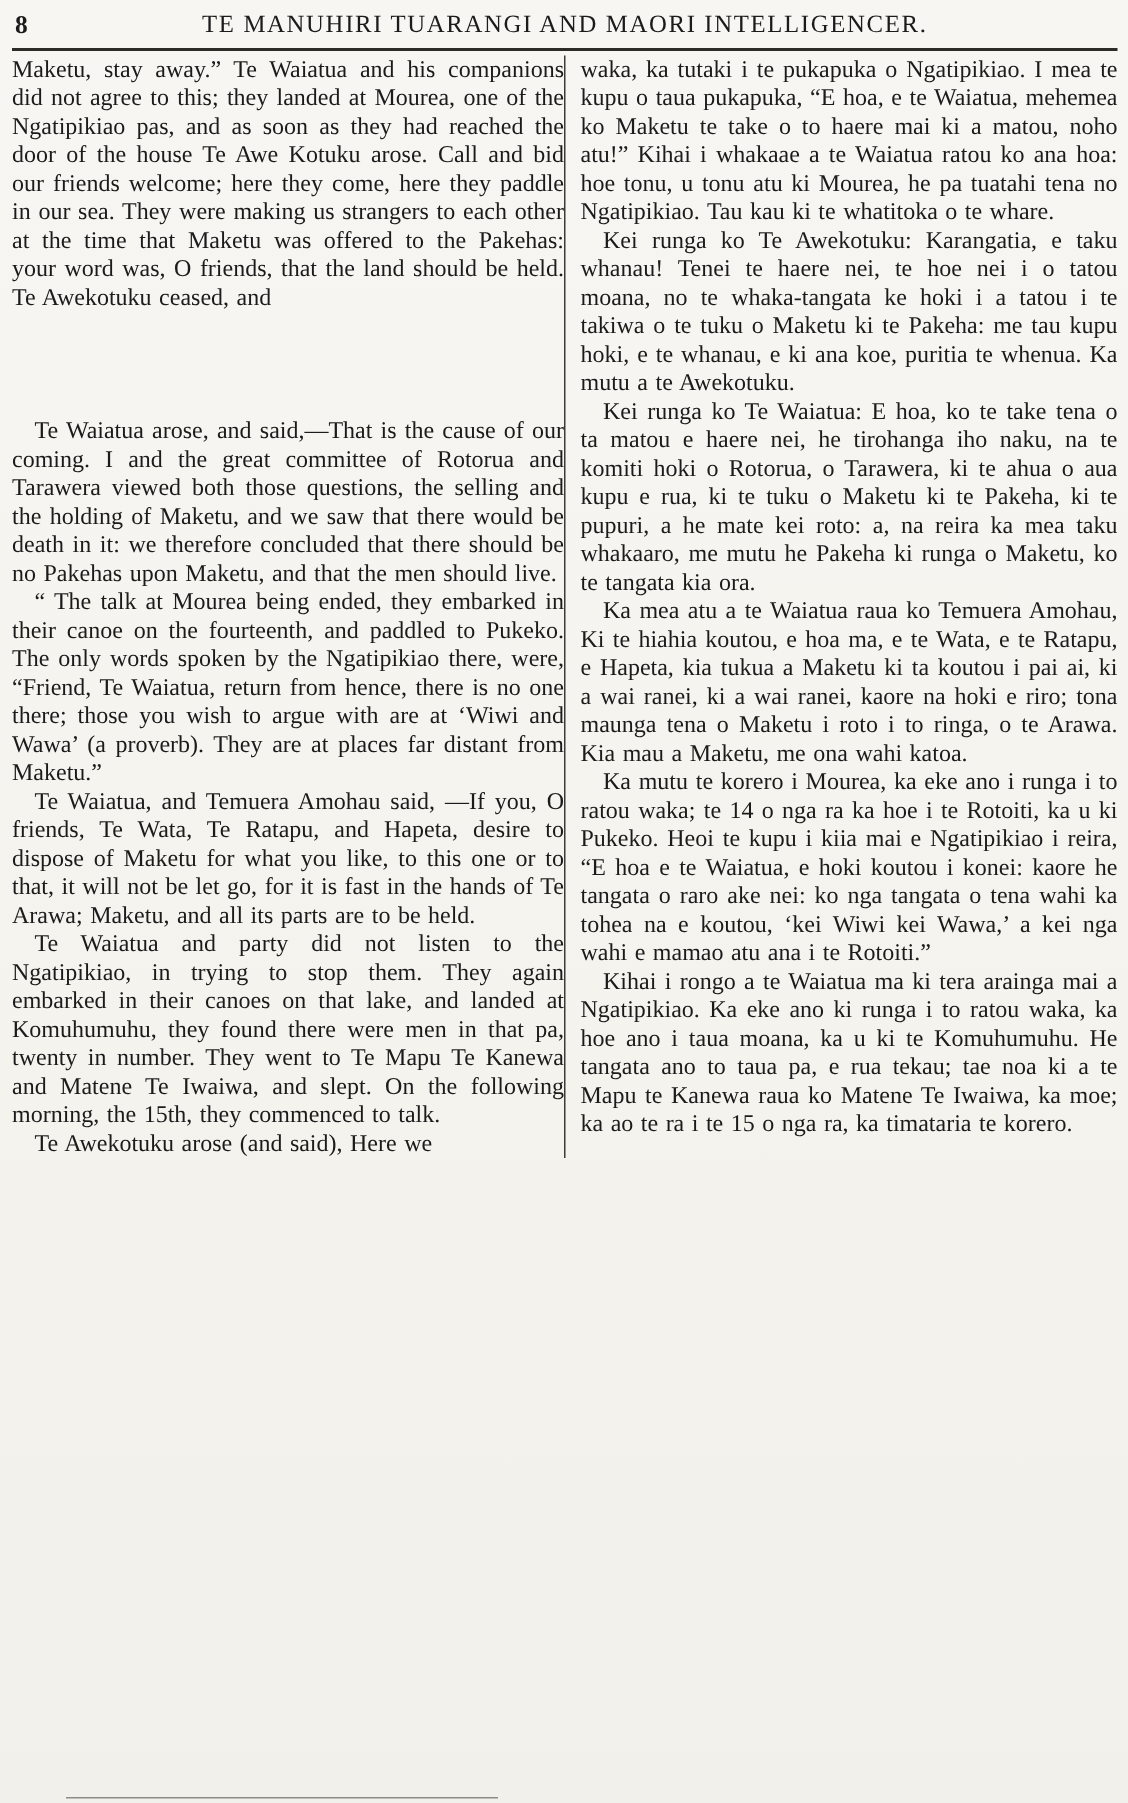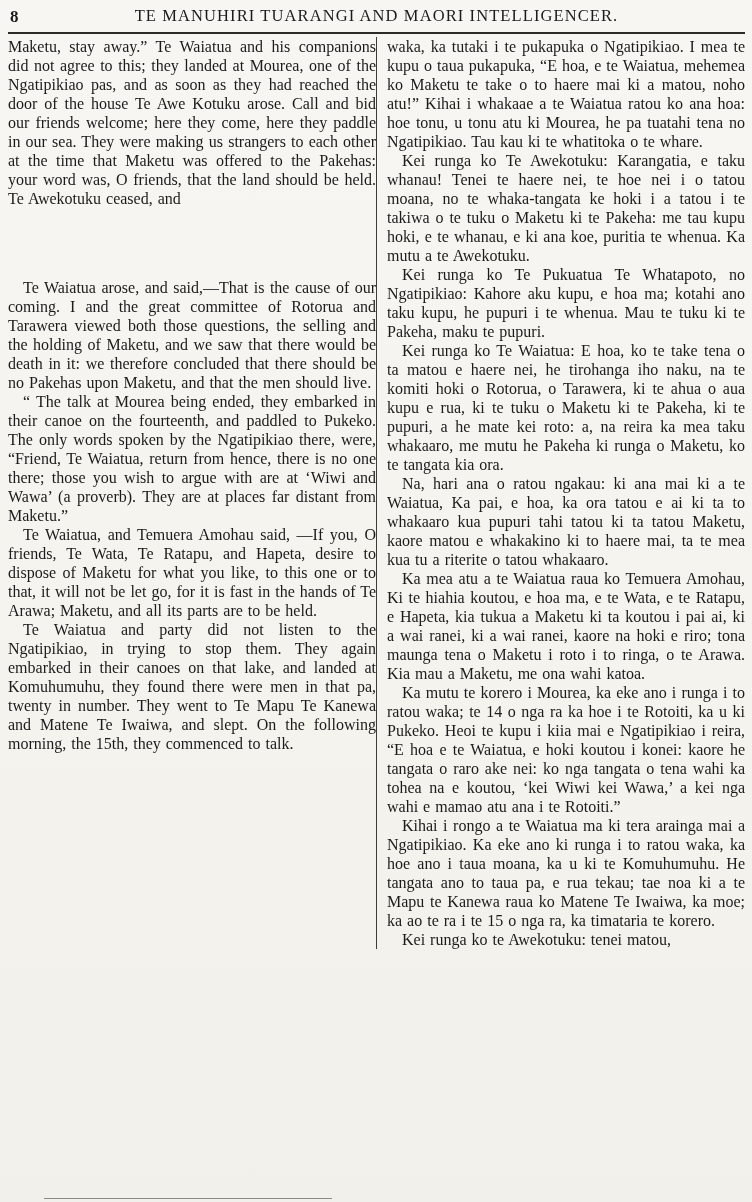--- a/index.html
+++ b/index.html
@@ -77,31 +77,29 @@
   <hr class="head-rule">
 
   <div class="columns">
 
     <div class="col col-left">
       <p class="flush gap-below">Maketu, stay away.” Te Waiatua and his companions did not agree to this; they landed at Mourea, one of the Ngatipikiao pas, and as soon as they had reached the door of the house Te Awe Kotuku arose. Call and bid our friends welcome; here they come, here they paddle in our sea. They were making us strangers to each other at the time that Maketu was offered to the Pakehas: your word was, O friends, that the land should be held. Te Awekotuku ceased, and</p>
       <p>Te Waiatua arose, and said,—That is the cause of our coming. I and the great committee of Rotorua and Tarawera viewed both those questions, the selling and the holding of Maketu, and we saw that there would be death in it: we therefore concluded that there should be no Pakehas upon Maketu, and that the men should live.</p>
       <p>“ The talk at Mourea being ended, they embarked in their canoe on the fourteenth, and paddled to Pukeko. The only words spoken by the Ngatipikiao there, were, “Friend, Te Waiatua, return from hence, there is no one there; those you wish to argue with are at ‘Wiwi and Wawa’ (a proverb). They are at places far distant from Maketu.”</p>
       <p>Te Waiatua, and Temuera Amohau said, —If you, O friends, Te Wata, Te Ratapu, and Hapeta, desire to dispose of Maketu for what you like, to this one or to that, it will not be let go, for it is fast in the hands of Te Arawa; Maketu, and all its parts are to be held.</p>
       <p>Te Waiatua and party did not listen to the Ngatipikiao, in trying to stop them. They again embarked in their canoes on that lake, and landed at Komuhumuhu, they found there were men in that pa, twenty in number. They went to Te Mapu Te Kanewa and Matene Te Iwaiwa, and slept. On the following morning, the 15th, they commenced to talk.</p>
+      <p>Te Awekotuku arose (and said), Here we</p>
     </div>
 
     <div class="col col-right">
       <p class="flush">waka, ka tutaki i te pukapuka o Ngatipikiao. I mea te kupu o taua pukapuka, “E hoa, e te Waiatua, mehemea ko Maketu te take o to haere mai ki a matou, noho atu!” Kihai i whakaae a te Waiatua ratou ko ana hoa: hoe tonu, u tonu atu ki Mourea, he pa tuatahi tena no Ngatipikiao. Tau kau ki te whatitoka o te whare.</p>
       <p>Kei runga ko Te Awekotuku: Karangatia, e taku whanau! Tenei te haere nei, te hoe nei i o tatou moana, no te whaka-tangata ke hoki i a tatou i te takiwa o te tuku o Maketu ki te Pakeha: me tau kupu hoki, e te whanau, e ki ana koe, puritia te whenua. Ka mutu a te Awekotuku.</p>
-      <p>Kei runga ko Te Pukuatua Te Whatapoto, no Ngatipikiao: Kahore aku kupu, e hoa ma; kotahi ano taku kupu, he pupuri i te whenua. Mau te tuku ki te Pakeha, maku te pupuri.</p>
       <p>Kei runga ko Te Waiatua: E hoa, ko te take tena o ta matou e haere nei, he tirohanga iho naku, na te komiti hoki o Rotorua, o Tarawera, ki te ahua o aua kupu e rua, ki te tuku o Maketu ki te Pakeha, ki te pupuri, a he mate kei roto: a, na reira ka mea taku whakaaro, me mutu he Pakeha ki runga o Maketu, ko te tangata kia ora.</p>
-      <p>Na, hari ana o ratou ngakau: ki ana mai ki a te Waiatua, Ka pai, e hoa, ka ora tatou e ai ki ta to whakaaro kua pupuri tahi tatou ki ta tatou Maketu, kaore matou e whakakino ki to haere mai, ta te mea kua tu a riterite o tatou whakaaro.</p>
       <p>Ka mea atu a te Waiatua raua ko Temuera Amohau, Ki te hiahia koutou, e hoa ma, e te Wata, e te Ratapu, e Hapeta, kia tukua a Maketu ki ta koutou i pai ai, ki a wai ranei, ki a wai ranei, kaore na hoki e riro; tona maunga tena o Maketu i roto i to ringa, o te Arawa. Kia mau a Maketu, me ona wahi katoa.</p>
       <p>Ka mutu te korero i Mourea, ka eke ano i runga i to ratou waka; te 14 o nga ra ka hoe i te Rotoiti, ka u ki Pukeko. Heoi te kupu i kiia mai e Ngatipikiao i reira, “E hoa e te Waiatua, e hoki koutou i konei: kaore he tangata o raro ake nei: ko nga tangata o tena wahi ka tohea na e koutou, ‘kei Wiwi kei Wawa,’ a kei nga wahi e mamao atu ana i te Rotoiti.”</p>
       <p>Kihai i rongo a te Waiatua ma ki tera arainga mai a Ngatipikiao. Ka eke ano ki runga i to ratou waka, ka hoe ano i taua moana, ka u ki te Komuhumuhu. He tangata ano to taua pa, e rua tekau; tae noa ki a te Mapu te Kanewa raua ko Matene Te Iwaiwa, ka moe; ka ao te ra i te 15 o nga ra, ka timataria te korero.</p>
-      <p>Kei runga ko te Awekotuku: tenei matou,</p>
     </div>
 
   </div>
 
   <div class="bottom-artifact"></div>
 
 </div>
 
 </body></html>

